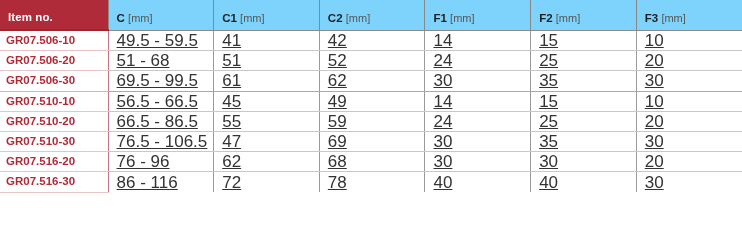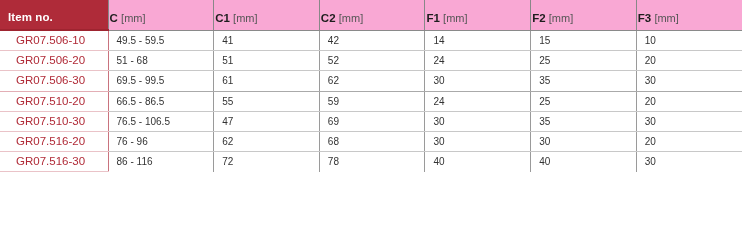--- a/index.html
+++ b/index.html
@@ -41,23 +41,23 @@
     background: #AF2B39;
     color: #ffffff;
     font-weight: bold;
     font-size: 11.5px;
     padding: 0 0 6px 8px;
     border: none;
     letter-spacing: 0.1px;
   }
 
   th.dim-head {
-    background: #f9a8d4;
+    background: #7dd3fc;
     color: #222222;
-    padding: 0 0 6px 1px;
+    padding: 0 0 6px 8px;
     border-left: 1px solid #888888;
     border-bottom: 1px solid #8a8a8a;
   }
 
   th.dim-head .sym {
     font-weight: bold;
     color: #1d1d1d;
     font-size: 11.5px;
   }
   th.dim-head .unit {
@@ -73,32 +73,33 @@
     padding: 0 0 0 8px;
     margin: 0;
     vertical-align: middle;
     line-height: 19.2px;
     white-space: nowrap;
     overflow: hidden;
   }
 
   td.item-cell {
     color: #B02A37;
-    font-weight: normal;
+    font-weight: bold;
     font-size: 11.5px;
     border-bottom: 1px solid #EAC3C8;
     border-right: 1px solid #C9737E;
-    padding-left: 16px;
+    padding-left: 6px;
   }
 
   td.val-cell {
     color: #333333;
-    font-size: 10px;
+    font-size: 17px;
     border-bottom: 1px solid #C8C8C8;
     border-left: 1px solid #9a9a9a;
+    text-decoration: underline;
   }
   td.val-cell:first-of-type { border-left: none; }
 
   
   tbody tr:first-child td.item-cell { border-top: 2px solid #9E2430; }
 
   
   tbody tr.group-end td.val-cell { border-bottom: 1px solid #AAAAAA; }
   tbody tr.group-end td.item-cell { border-bottom: 1px solid #E3AEB5; }
 
@@ -170,20 +171,29 @@
       <tr class="group-end">
         <td class="item-cell">GR07.506-30</td>
         <td class="val-cell">69.5 - 99.5</td>
         <td class="val-cell">61</td>
         <td class="val-cell">62</td>
         <td class="val-cell">30</td>
         <td class="val-cell">35</td>
         <td class="val-cell">30</td>
       </tr>
       <tr>
+        <td class="item-cell">GR07.510-10</td>
+        <td class="val-cell">56.5 - 66.5</td>
+        <td class="val-cell">45</td>
+        <td class="val-cell">49</td>
+        <td class="val-cell">14</td>
+        <td class="val-cell">15</td>
+        <td class="val-cell">10</td>
+      </tr>
+      <tr>
         <td class="item-cell">GR07.510-20</td>
         <td class="val-cell">66.5 - 86.5</td>
         <td class="val-cell">55</td>
         <td class="val-cell">59</td>
         <td class="val-cell">24</td>
         <td class="val-cell">25</td>
         <td class="val-cell">20</td>
       </tr>
       <tr>
         <td class="item-cell">GR07.510-30</td>

